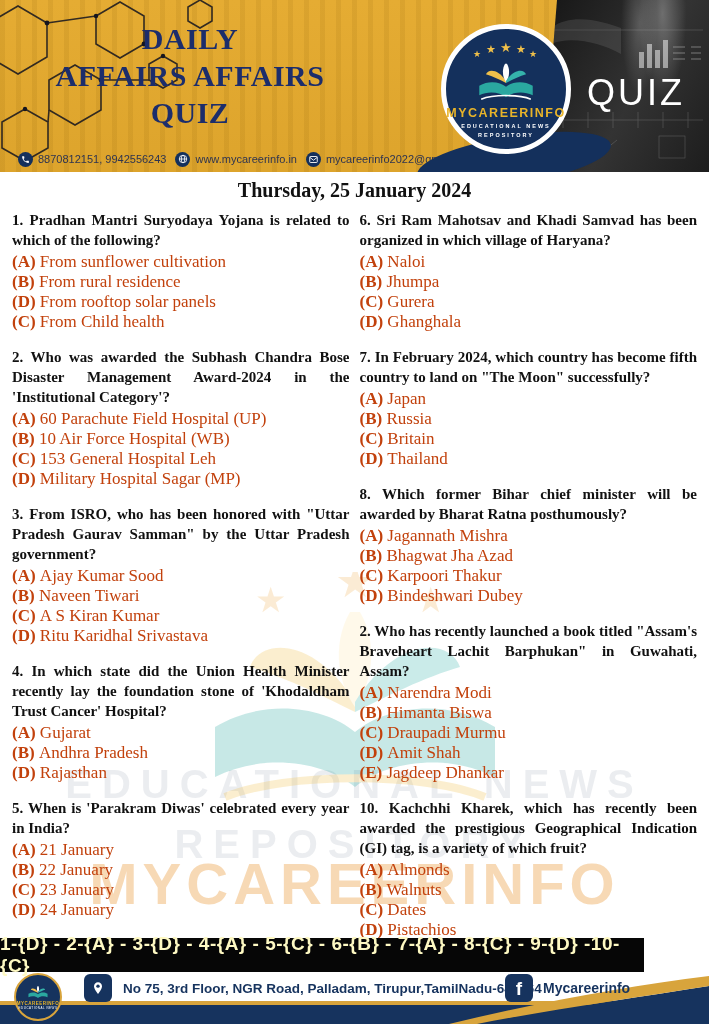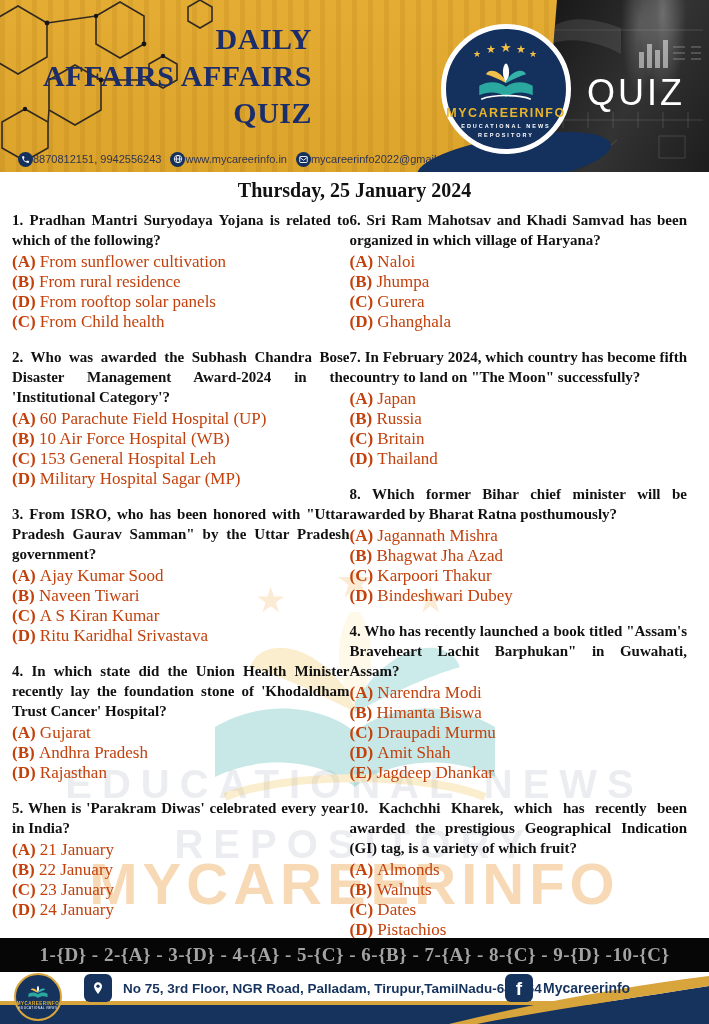--- a/index.html
+++ b/index.html
@@ -12,21 +12,21 @@
   
   .header {
     position:absolute; top:0; left:0; width:709px; height:172px;
     background:
       repeating-linear-gradient(90deg, rgba(120,80,0,.10) 0 5px, rgba(255,255,255,0) 5px 16px),
       linear-gradient(180deg,#e5ac33,#dda42c);
     overflow:hidden;
   }
   .hexes { position:absolute; top:0; left:0; }
   .header-title {
-    position:absolute; left:36px; top:20px; width:276px; text-align:right;
+    position:absolute; left:52px; top:20px; width:276px; text-align:center;
     color:#1c2d6b; font-weight:bold; font-family:"Liberation Serif", serif;
     z-index:3;
   }
   .header-title .t-line { font-size:30px; line-height:37px; letter-spacing:.5px; }
 
   .quiz-panel {
     position:absolute; right:0; top:0; width:166px; height:172px;
     background:
       radial-gradient(34px 120px at 72% 8%, rgba(255,255,255,.30), rgba(255,255,255,0) 70%),
       radial-gradient(26px 100px at 58% 14%, rgba(255,255,255,.22), rgba(255,255,255,0) 70%),
@@ -59,36 +59,36 @@
     color:#ffffff; font-family:"Liberation Sans", sans-serif; font-weight:bold;
     font-size:5.5px; letter-spacing:2px; margin-top:3px;
   }
 
   .contact-strip {
     position:absolute; left:0; bottom:0; width:545px; height:26px;
     display:flex; align-items:center; gap:9px; padding-left:18px;
     font-family:"Liberation Sans", sans-serif; font-size:11px; color:#2e3450;
     z-index:3;
   }
-  .c-item { display:flex; align-items:center; }
+  .c-item { display:flex; align-items:center; gap:5px; }
   .c-ico {
     width:15px; height:15px; border-radius:50%; background:#14305c;
     display:flex; align-items:center; justify-content:center; flex-shrink:0;
   }
 
   
   .main {
     position:absolute; top:172px; left:0; width:709px; height:766px;
     background:#ffffff; z-index:1;
   }
   .date-heading {
     text-align:center; font-weight:bold; font-size:20px; color:#111;
     margin:7px 0 6px 0; position:relative; z-index:2;
   }
-  .qcols { display:flex; padding:2px 12px 0 12px; position:relative; z-index:2; }
+  .qcols { display:flex; gap:10px; padding:2px 12px 0 12px; position:relative; z-index:2; }
   .qcol { width:calc(50% - 5px); }
   .q-block { margin-bottom:15px; }
   .q-text {
     font-weight:bold; font-size:15px; line-height:20px; color:#111;
     text-align:justify; margin-bottom:2px;
   }
   .opt { font-size:17px; line-height:20px; color:#c2410c; }
   .opt b { font-weight:bold; }
 
   
@@ -102,24 +102,24 @@
   .wm-sub1, .wm-sub2 {
     left:0; width:709px; text-align:center;
     font-family:"Liberation Sans", sans-serif; font-weight:800;
     color:rgba(130,140,160,.16); letter-spacing:10px;
   }
   .wm-sub1 { top:590px; font-size:40px; }
   .wm-sub2 { top:650px; font-size:40px; }
 
   
   .answers-bar {
-    position:absolute; left:0; bottom:52px; width:709px; height:34px;
-    background:#060606; color:#a3a3a3; display:flex; align-items:center; justify-content:center;
+    position:absolute; left:0; bottom:52px; width:644px; height:34px;
+    background:#060606; color:#fef9c3; display:flex; align-items:center; justify-content:center;
     font-weight:bold; font-size:19px; letter-spacing:.5px; z-index:6;
-    font-family:Liberation Serif, serif;
+    font-family:Liberation Sans, sans-serif;
   }
 
   
   .footer { position:absolute; left:0; bottom:0; width:709px; height:52px; background:#ffffff; z-index:5; }
   .footer-goldline { position:absolute; left:0; bottom:19px; width:709px; height:4px; background:#d8a43c; }
   .footer-navybar { position:absolute; left:0; bottom:0; width:709px; height:19px; background:#16335e; }
   .footer-swoosh { position:absolute; right:0; bottom:0; }
   .footer-logo {
     position:absolute; left:14px; bottom:3px; width:48px; height:48px; border-radius:50%;
     background:#16335e; border:2px solid #d8a43c; z-index:7;
@@ -337,21 +337,21 @@
             <div class="opt"><b>(D) </b>Thailand</div>
           </div>
           <div class="q-block">
             <p class="q-text">8. Which former Bihar chief minister will be awarded by Bharat Ratna posthumously?</p>
             <div class="opt"><b>(A) </b>Jagannath Mishra</div>
             <div class="opt"><b>(B) </b>Bhagwat Jha Azad</div>
             <div class="opt"><b>(C) </b>Karpoori Thakur</div>
             <div class="opt"><b>(D) </b>Bindeshwari Dubey</div>
           </div>
           <div class="q-block">
-            <p class="q-text">4. Who has recently launched a book titled "Assam's Braveheart Lachit Barphukan" in Guwahati, Assam?</p>
+            <p class="q-text">2. Who has recently launched a book titled "Assam's Braveheart Lachit Barphukan" in Guwahati, Assam?</p>
             <div class="opt"><b>(A) </b>Narendra Modi</div>
             <div class="opt"><b>(B) </b>Himanta Biswa</div>
             <div class="opt"><b>(C) </b>Draupadi Murmu</div>
             <div class="opt"><b>(D) </b>Amit Shah</div>
             <div class="opt"><b>(E) </b>Jagdeep Dhankar</div>
           </div>
           <div class="q-block">
             <p class="q-text">10. Kachchhi Kharek, which has recently been awarded the prestigious Geographical Indication (GI) tag, is a variety of which fruit?</p>
             <div class="opt"><b>(A) </b>Almonds</div>
             <div class="opt"><b>(B) </b>Walnuts</div>

